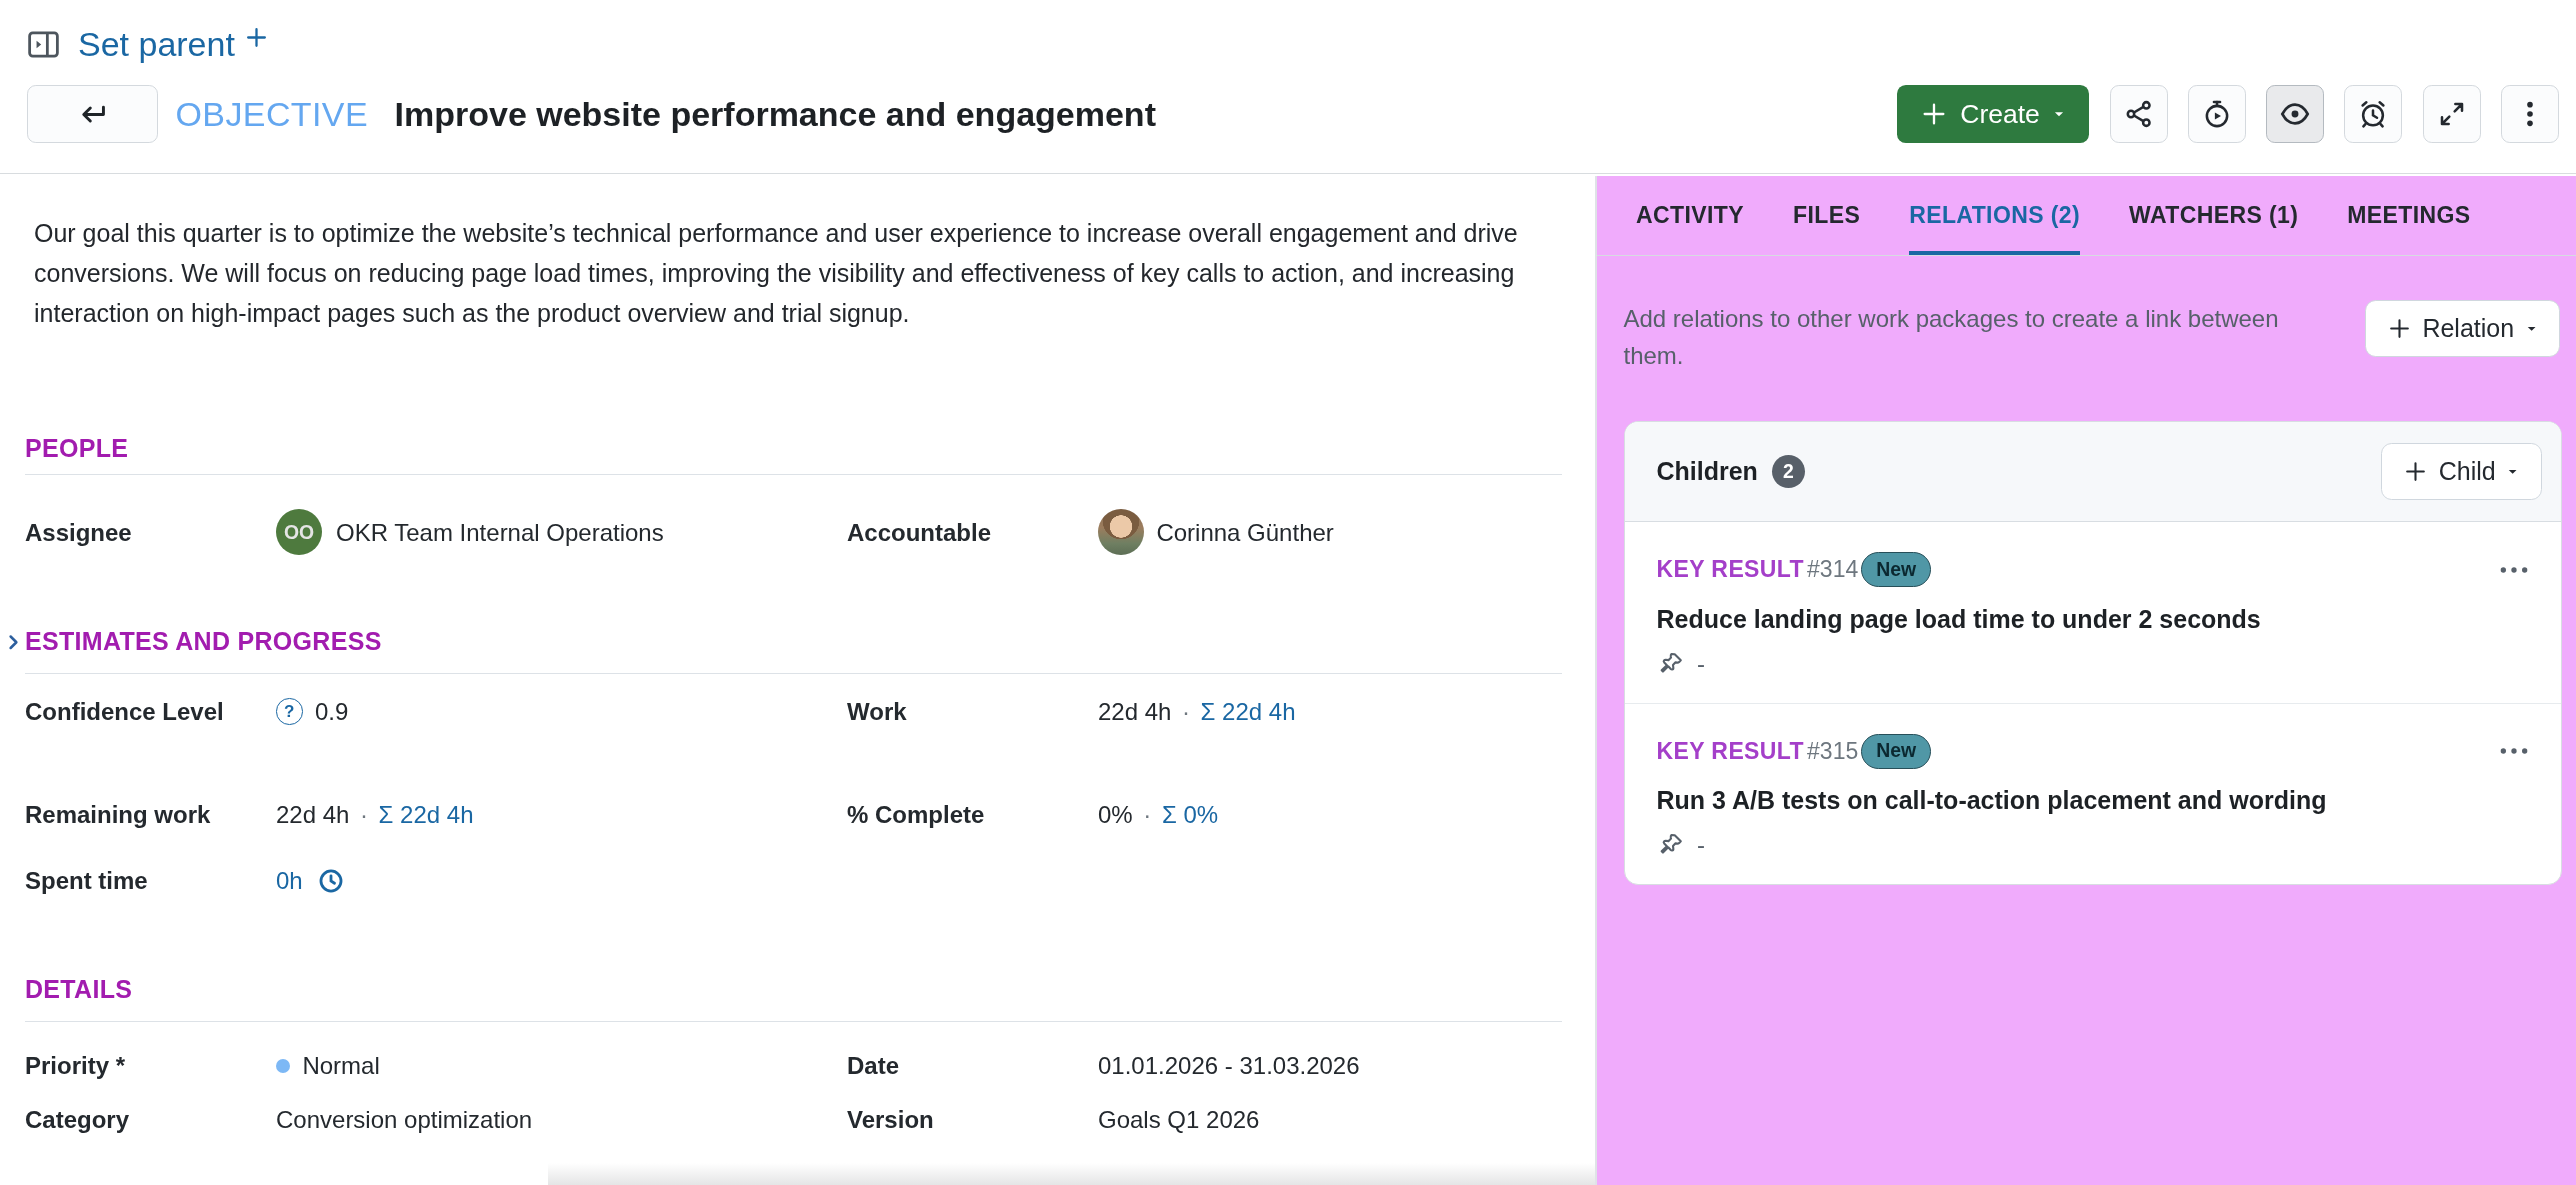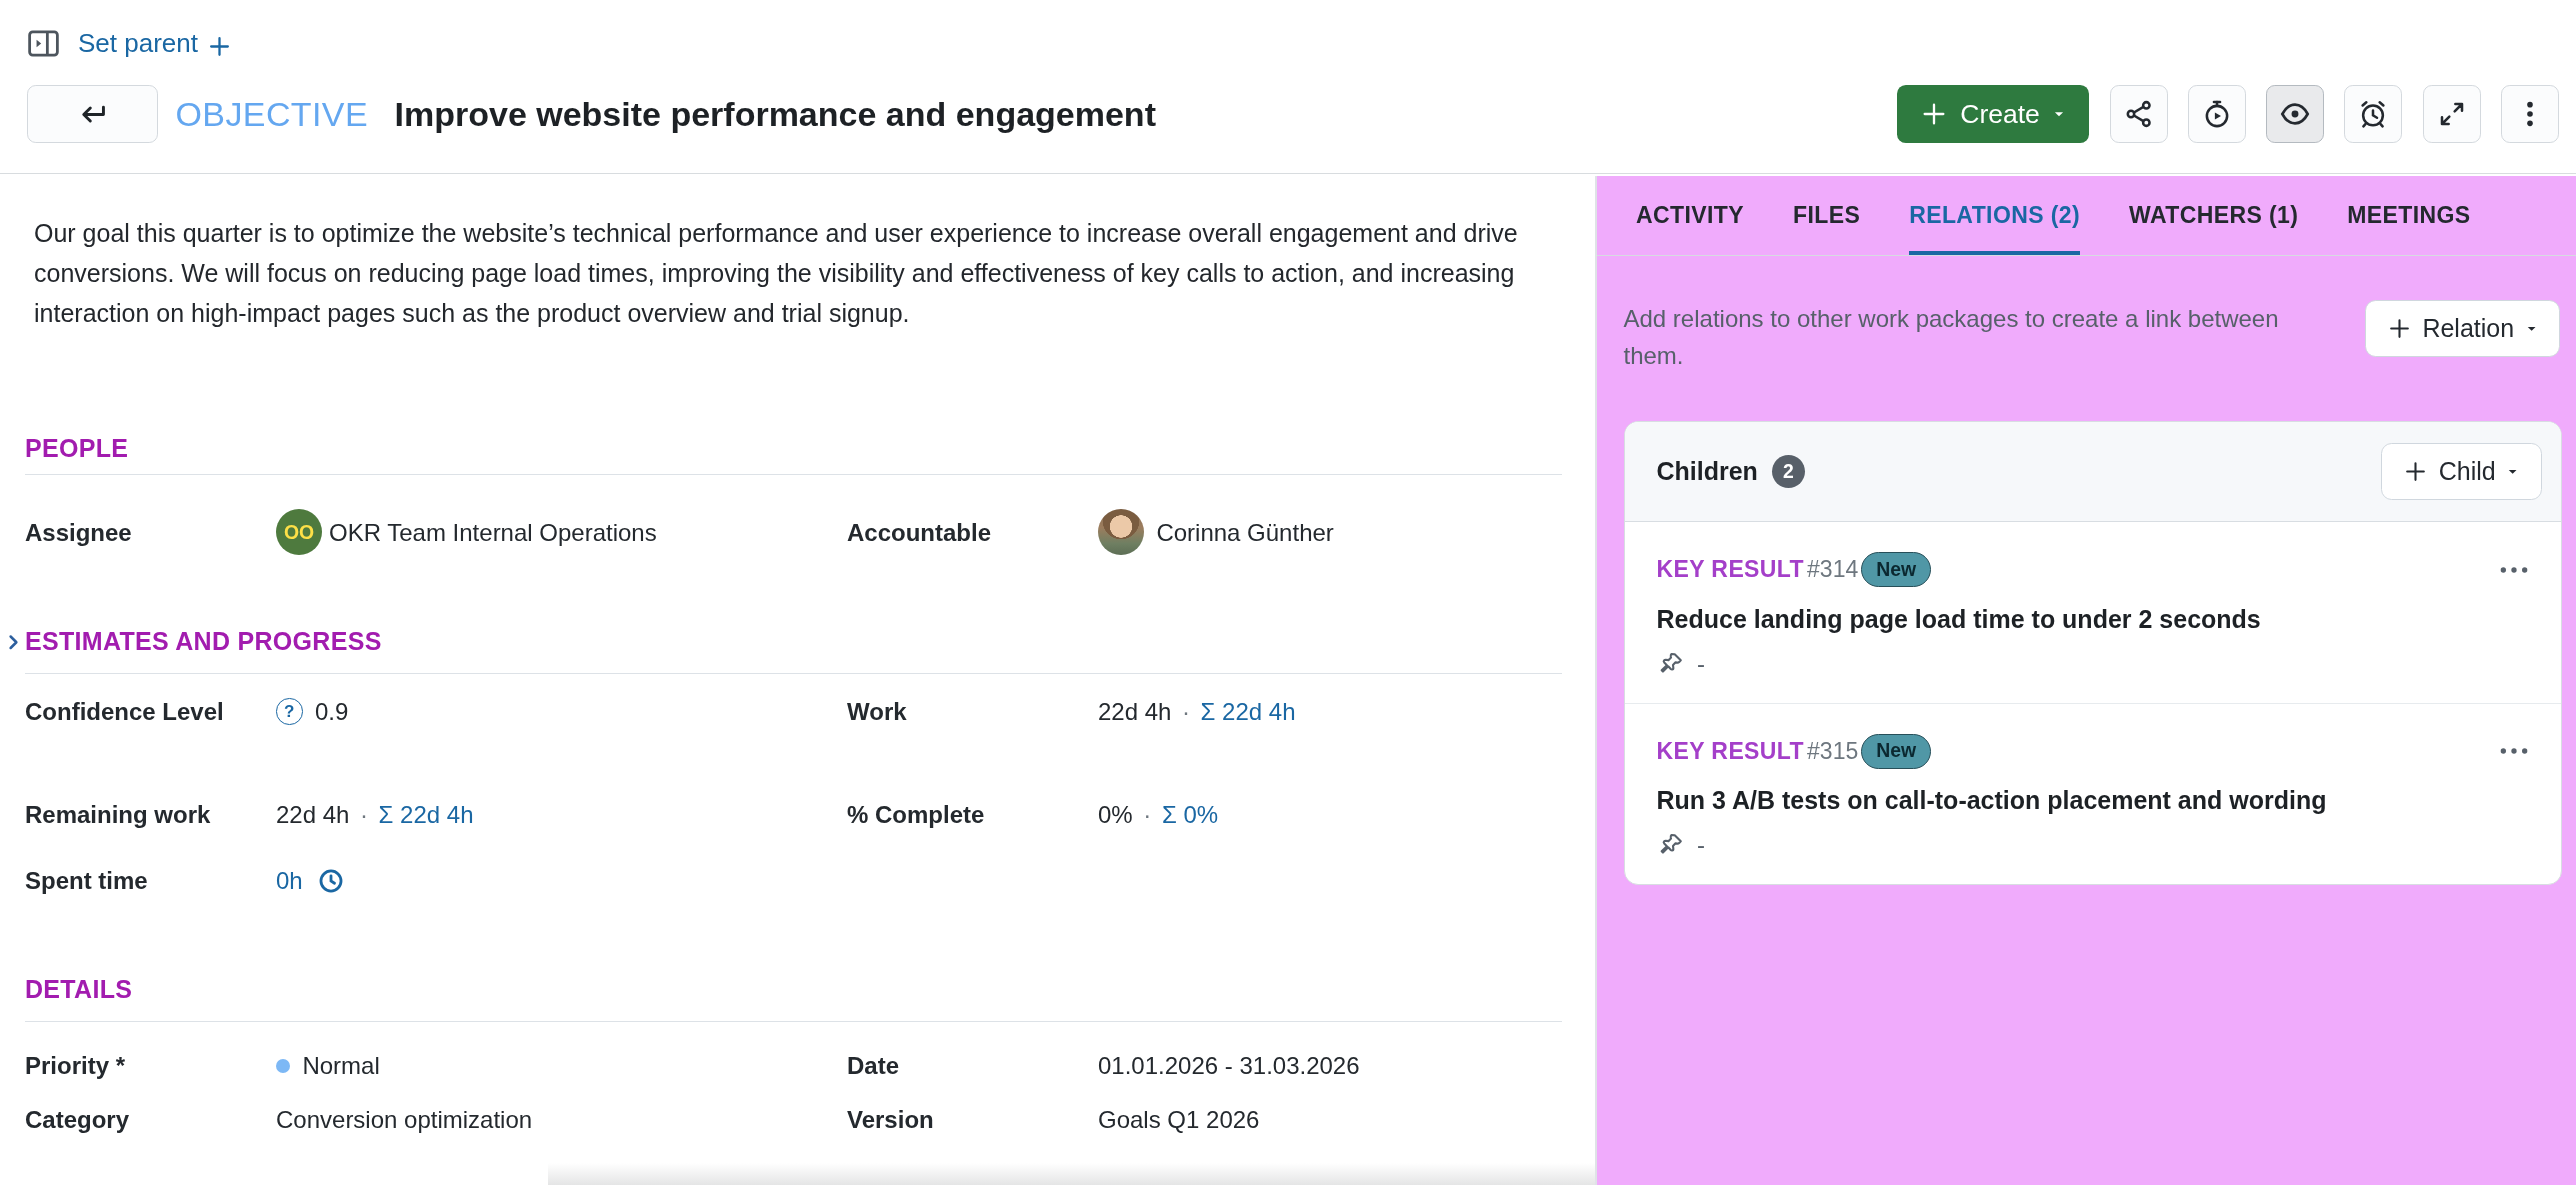--- a/index.html
+++ b/index.html
@@ -9,21 +9,21 @@
     background:#ffffff; color:#1f2328;
     font-family:"Liberation Sans", sans-serif;
   }
   svg { display:block; }
   button { font-family:inherit; cursor:pointer; }
 
   
   .topbar { position:absolute; top:0; left:0; right:0; height:174px; background:#fff; border-bottom:1.8px solid #d8dcdf; z-index:3; }
   .parent-row { position:absolute; top:25px; left:25px; display:flex; align-items:center; gap:16px; }
   .sidebar-toggle { background:none; border:none; padding:0; color:#4d555d; }
-  .set-parent { display:flex; align-items:flex-end; gap:8.8px; color:var(--accent,#1a67a3); font-size:26px; text-decoration:none; cursor:pointer; }
+  .set-parent { display:flex; align-items:flex-start; gap:8.8px; color:var(--accent,#1a67a3); font-size:34px; text-decoration:none; cursor:pointer; }
   .title-row { position:absolute; top:85px; left:26.5px; display:flex; align-items:center; }
   .back-btn { width:131px; height:58px; border:1.8px solid #d4d9de; border-radius:8.8px; background:#fbfcfd; display:flex; align-items:center; justify-content:center; color:#1f2428; }
   .wp-type { margin-left:18px; font-size:34px; font-weight:normal; color:var(--objective-blue,#64a7f0); letter-spacing:0.4px; }
   .wp-title { margin:0 0 0 26.5px; font-size:34px; font-weight:bold; color:#1d2125; }
   .toolbar { position:absolute; top:85px; right:17px; display:flex; align-items:center; gap:20.3px; }
   .create-btn { height:58px; padding:0 23px; border:none; border-radius:8.8px; background:var(--create-green,#2e7a3f); color:#fff; display:flex; align-items:center; gap:12.4px; font-size:26.5px; }
   .tool-btn { width:58px; height:58px; border:1.8px solid #d4d9de; border-radius:8.8px; background:#fbfcfd; display:flex; align-items:center; justify-content:center; color:#24292f; padding:0; }
   .tool-btn.active { background:#e9eaec; border-color:#b4bac0; }
 
   
@@ -32,21 +32,21 @@
   .sec-h { position:absolute; left:25px; margin:0; font-size:25px; font-weight:bold; color:#a21caf; letter-spacing:0.3px; }
   .rule { position:absolute; left:25px; width:1537px; border-bottom:1.8px solid #dde2e7; }
   .collapse-chevron { position:absolute; left:1.8px; color:#2d5f9e; }
   .field-row { position:absolute; left:25px; width:1537px; display:grid; grid-template-columns:251px 571px 251px 1fr; align-items:start; }
   .field-row.centered { align-items:center; }
   .f-label { font-size:24px; font-weight:bold; color:#24292e; line-height:39px; padding-right:17.7px; }
   .f-value { font-size:24px; color:#24292e; line-height:39px; display:flex; align-items:center; flex-wrap:nowrap; }
   .dot-sep { color:#6e777f; margin:0 10.6px; }
   .sum-link { color:var(--accent,#1a67a3); cursor:pointer; }
   .blue-link { color:var(--accent,#1a67a3); cursor:pointer; }
-  .avatar-group { width:46px; height:46px; border-radius:50%; background:var(--avatar-green,#4e7a3e); color:#fde047; font-size:19.4px; font-weight:bold; display:inline-flex; align-items:center; justify-content:center; margin-right:7px; flex:none; }
+  .avatar-group { width:46px; height:46px; border-radius:50%; background:var(--avatar-green,#4e7a3e); color:#e5e5e5; font-size:19.4px; font-weight:bold; display:inline-flex; align-items:center; justify-content:center; margin-right:14px; flex:none; }
   .avatar-photo { width:46px; height:46px; border-radius:50%; margin-right:12.4px; flex:none;
     background:
       radial-gradient(circle at 50% 38%, #ecc9a8 0 30%, rgba(0,0,0,0) 31%),
       radial-gradient(circle at 50% 26%, #7a5c40 0 44%, rgba(0,0,0,0) 45%),
       linear-gradient(#8a6e52 0%, #9c7d5e 40%, #6f7f62 75%, #5d6e55 100%);
   }
   .help-icon { width:26.5px; height:26.5px; border:1.8px solid var(--accent,#1a67a3); border-radius:50%; color:var(--accent,#1a67a3); font-size:17px; font-weight:bold; display:inline-flex; align-items:center; justify-content:center; margin-right:12.4px; flex:none; }
   .prio-dot { width:14px; height:14px; border-radius:50%; background:var(--priority-dot,#7db8f5); display:inline-block; margin-right:12.4px; flex:none; }
   .clock-icon { color:var(--accent,#1a67a3); margin-left:14px; }
   .left-shadow { position:absolute; bottom:0; left:548px; width:1048px; height:23px; background:linear-gradient(to bottom, rgba(27,31,36,0), rgba(27,31,36,0.12)); pointer-events:none; }

